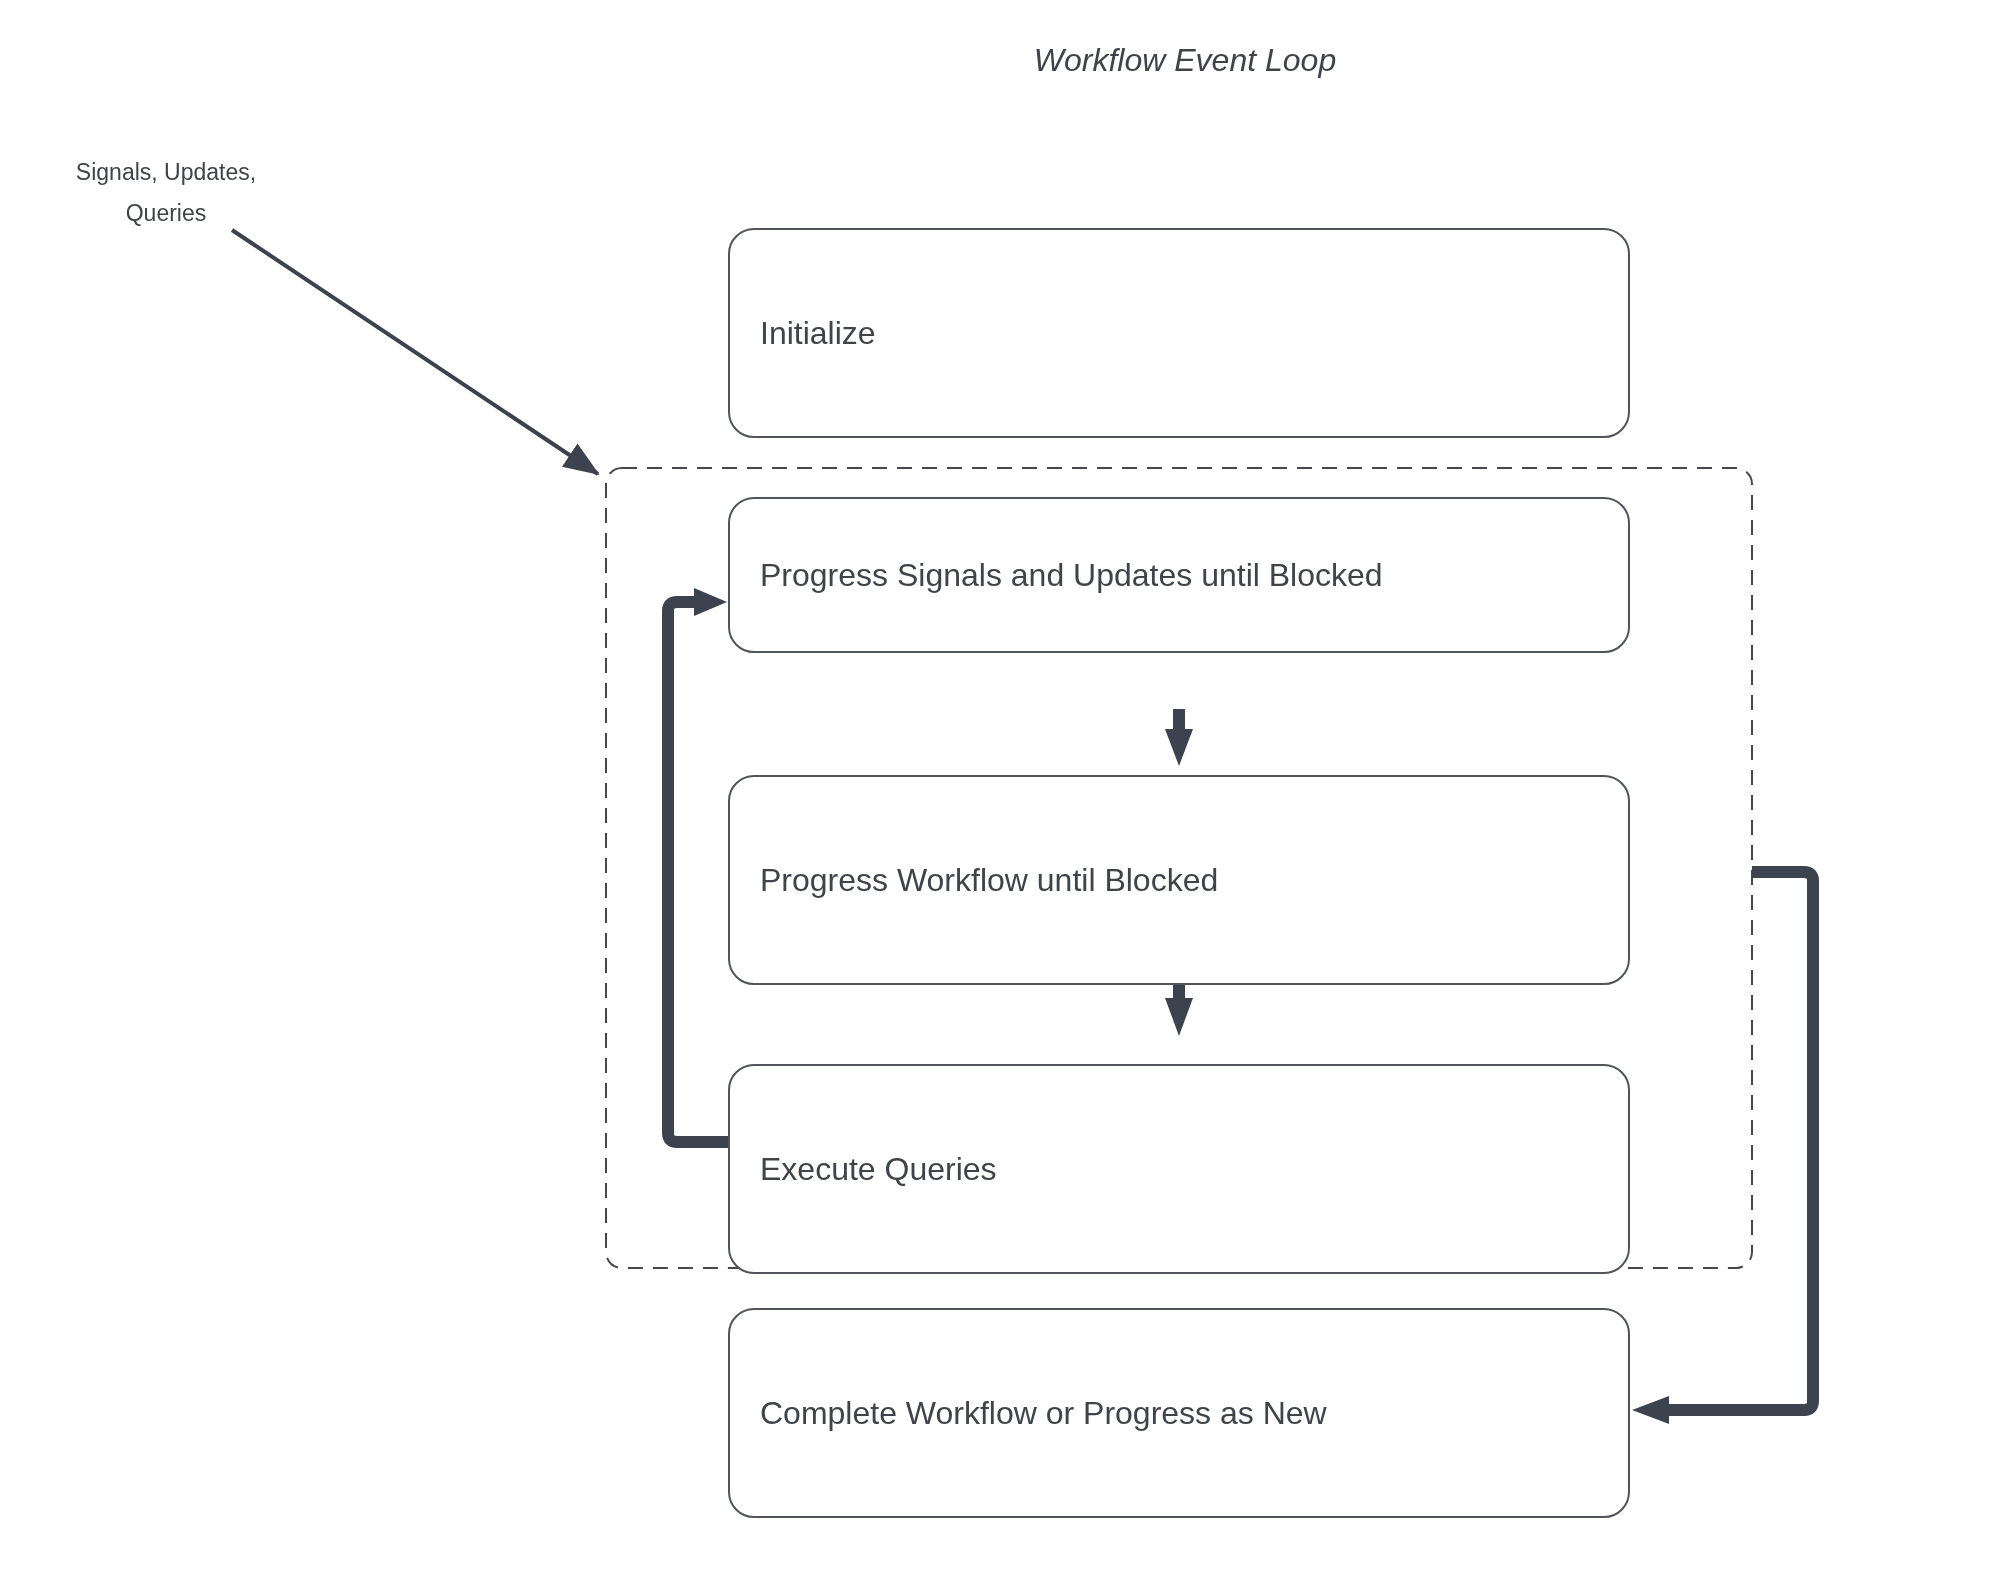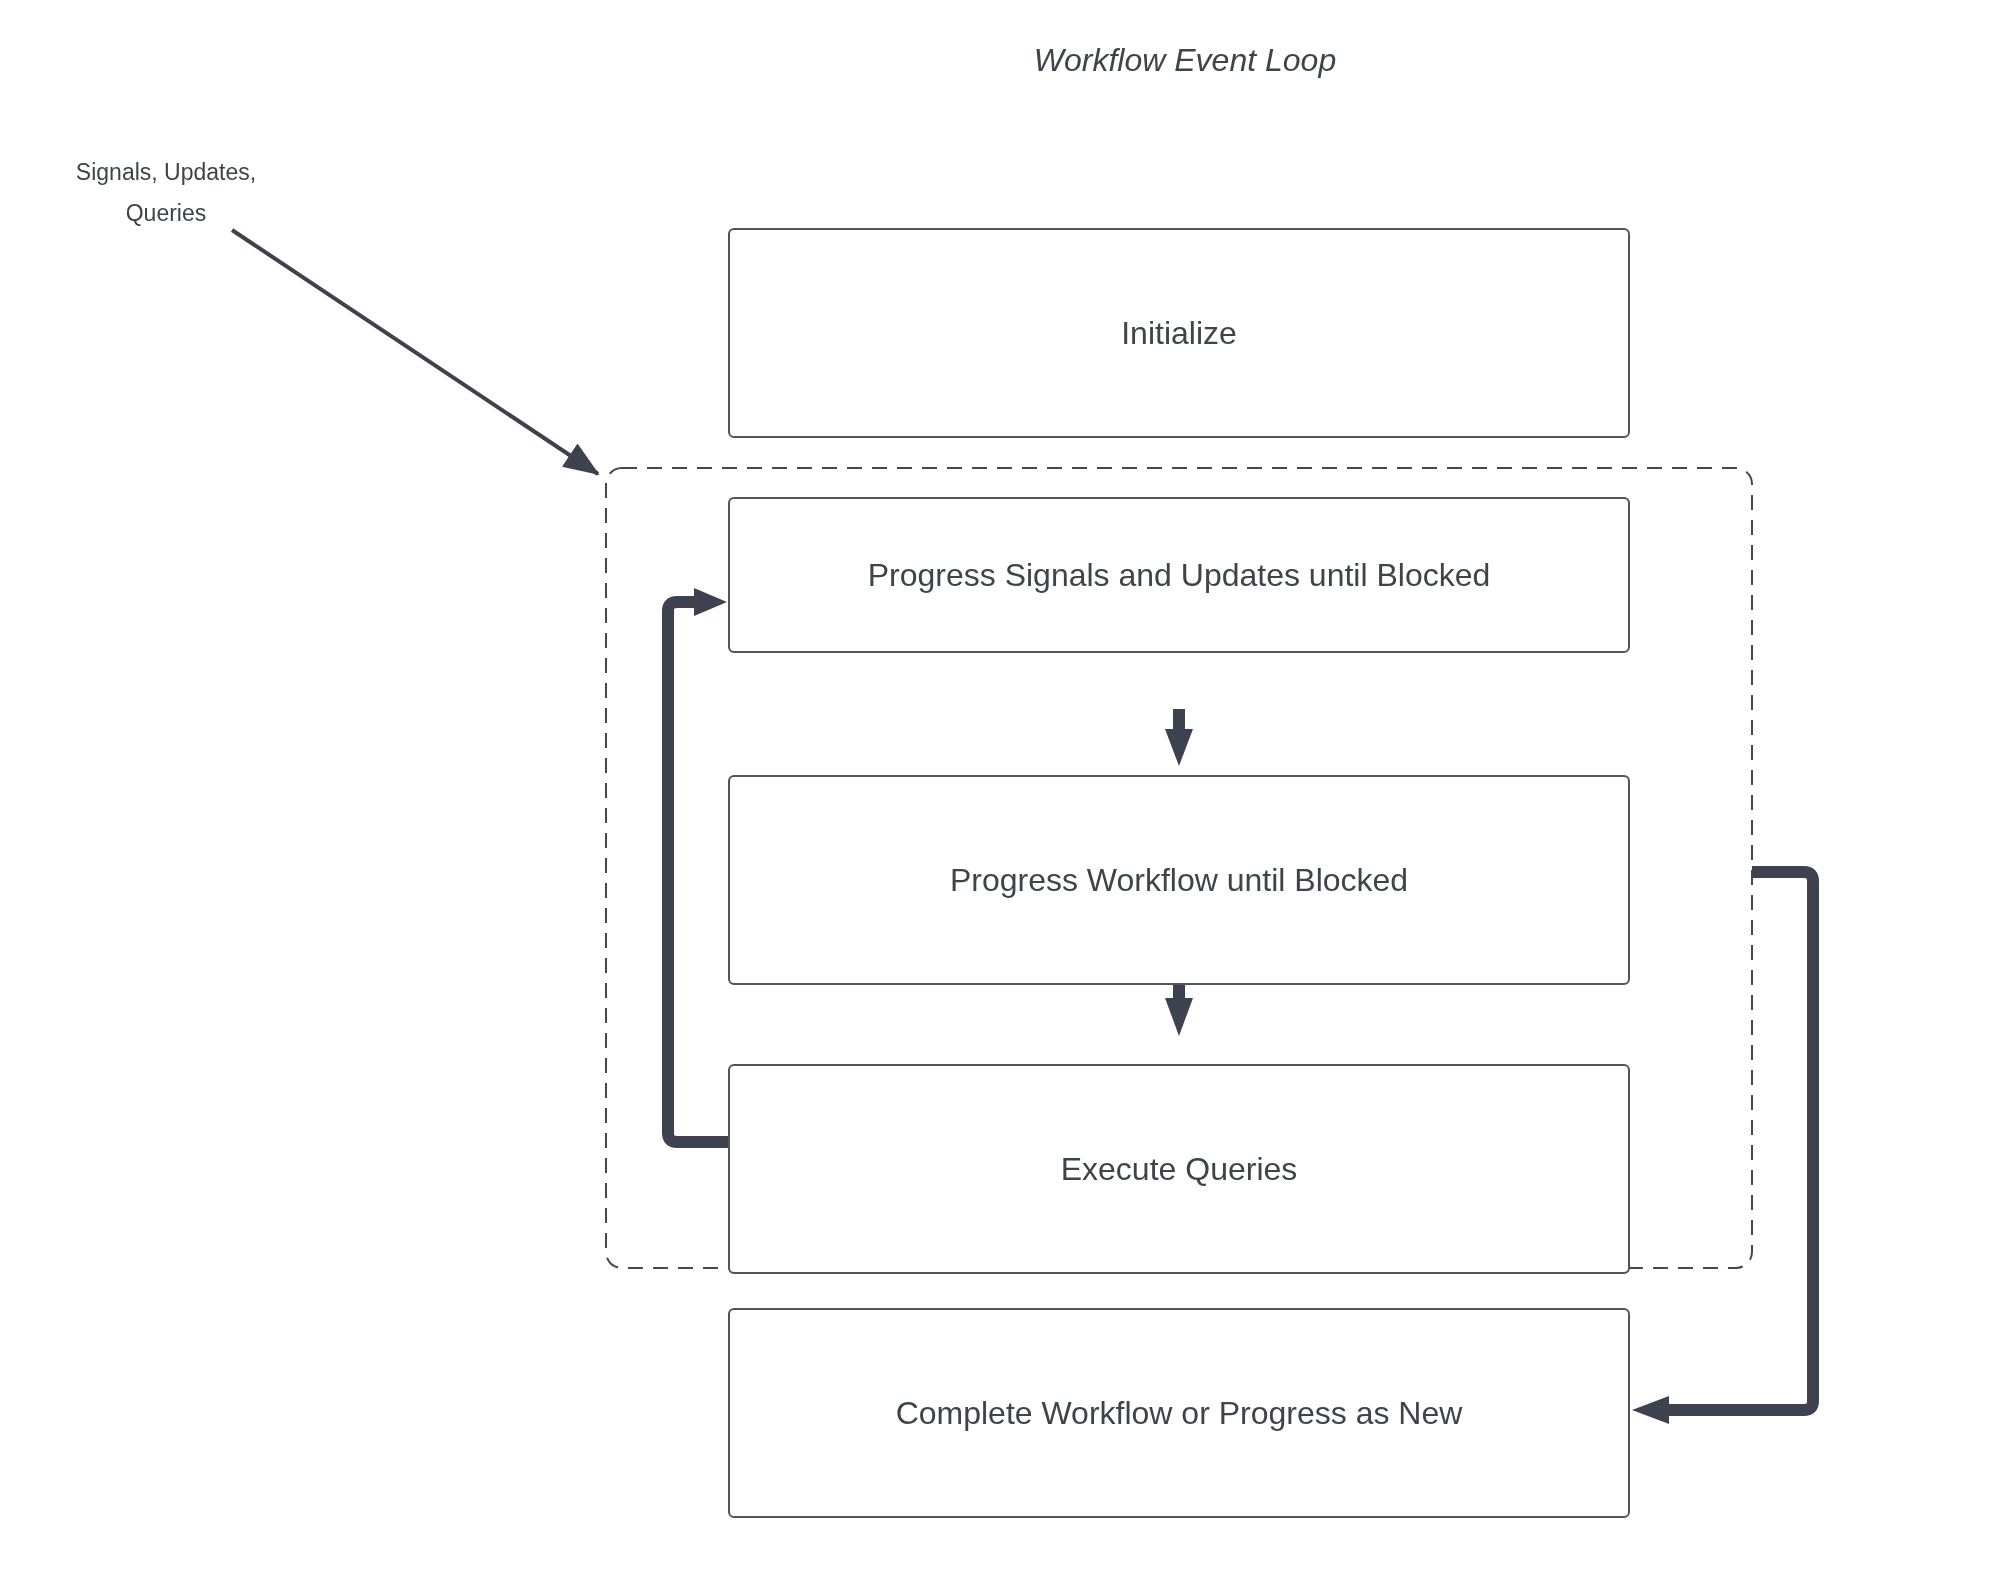--- a/index.html
+++ b/index.html
@@ -48,22 +48,22 @@
     stroke-width:2px;
     stroke-dasharray:15 10;
     fill:none;
   }
   .node{
     position:absolute;
     left:728px;width:902px;height:210px;
     box-sizing:border-box;
     background:#fff;
     border:2px solid var(--color-box_border,#515459);
-    border-radius:6px;
-    display:flex;align-items:center;justify-content:center;
+    border-radius:26px;
+    display:flex;align-items:center;justify-content:flex-start;
     text-align:center;
   }
   .node-label{
     font-size:32px;
     color:var(--color-text,#3f444a);
     padding:0 30px;
   }
   .n-initialize{top:228px;}
   .n-progress-signals{top:497px;height:156px;}
   .n-progress-workflow{top:767px;margin-top:8px;}

